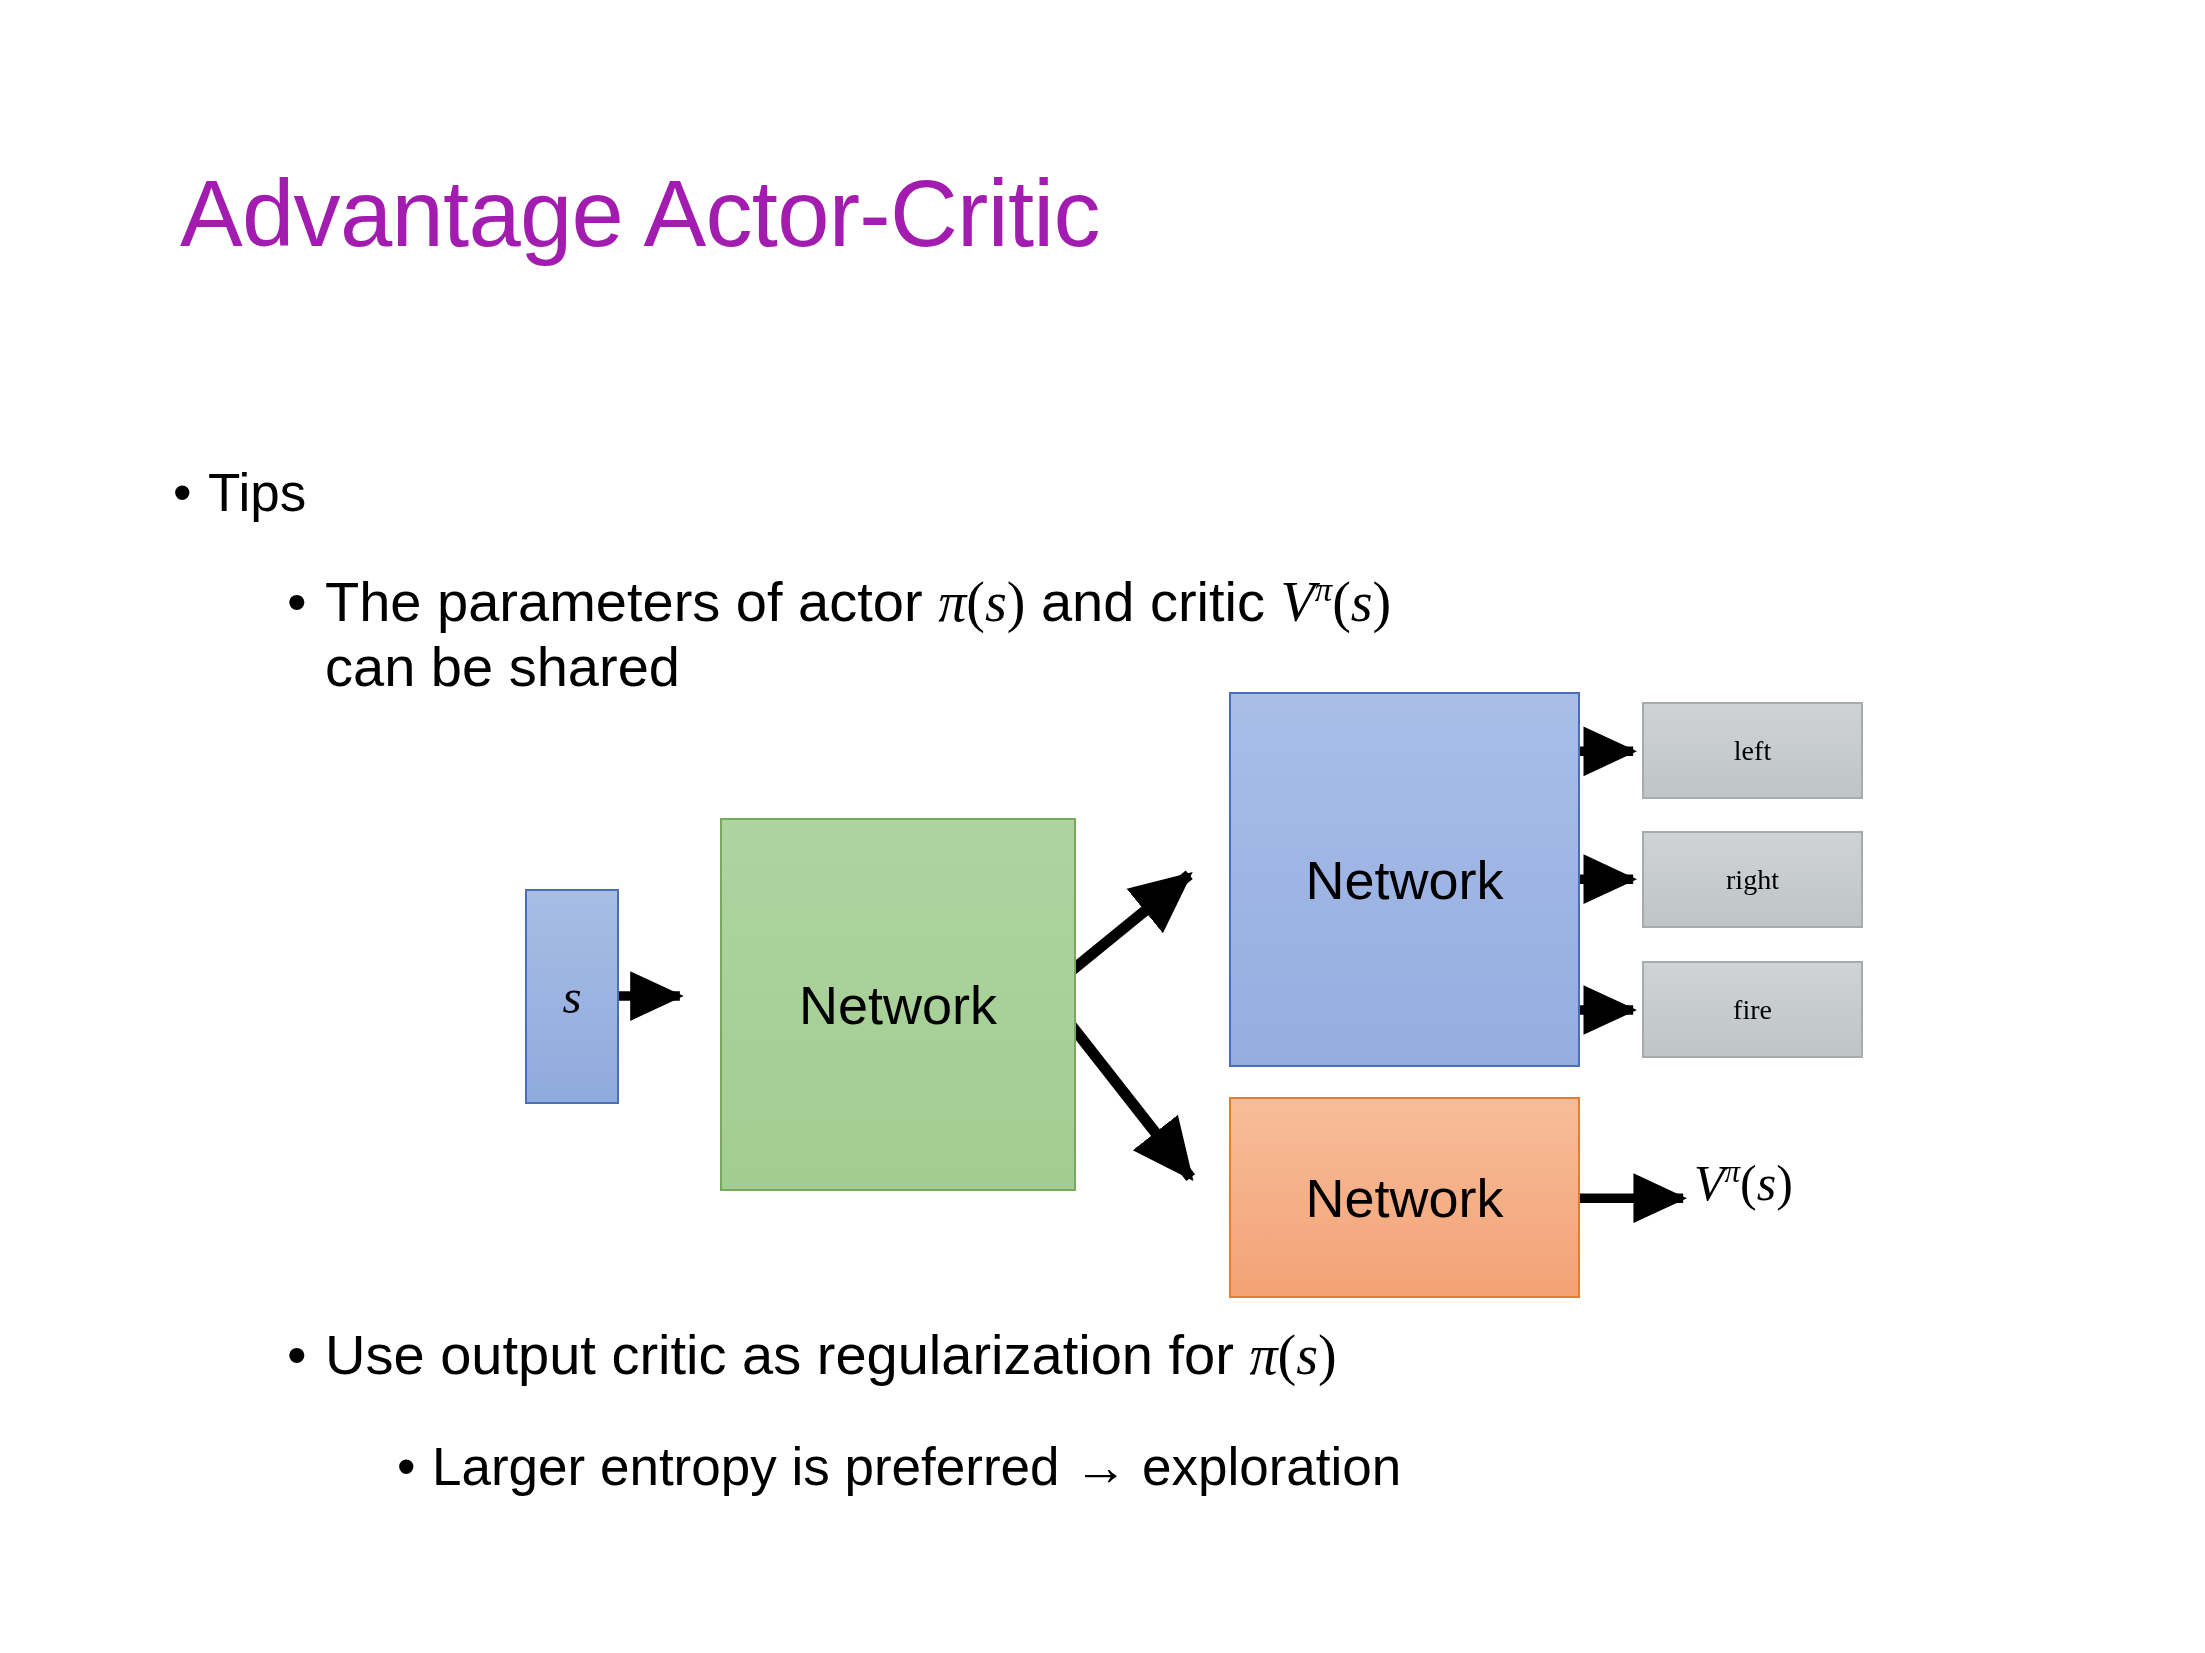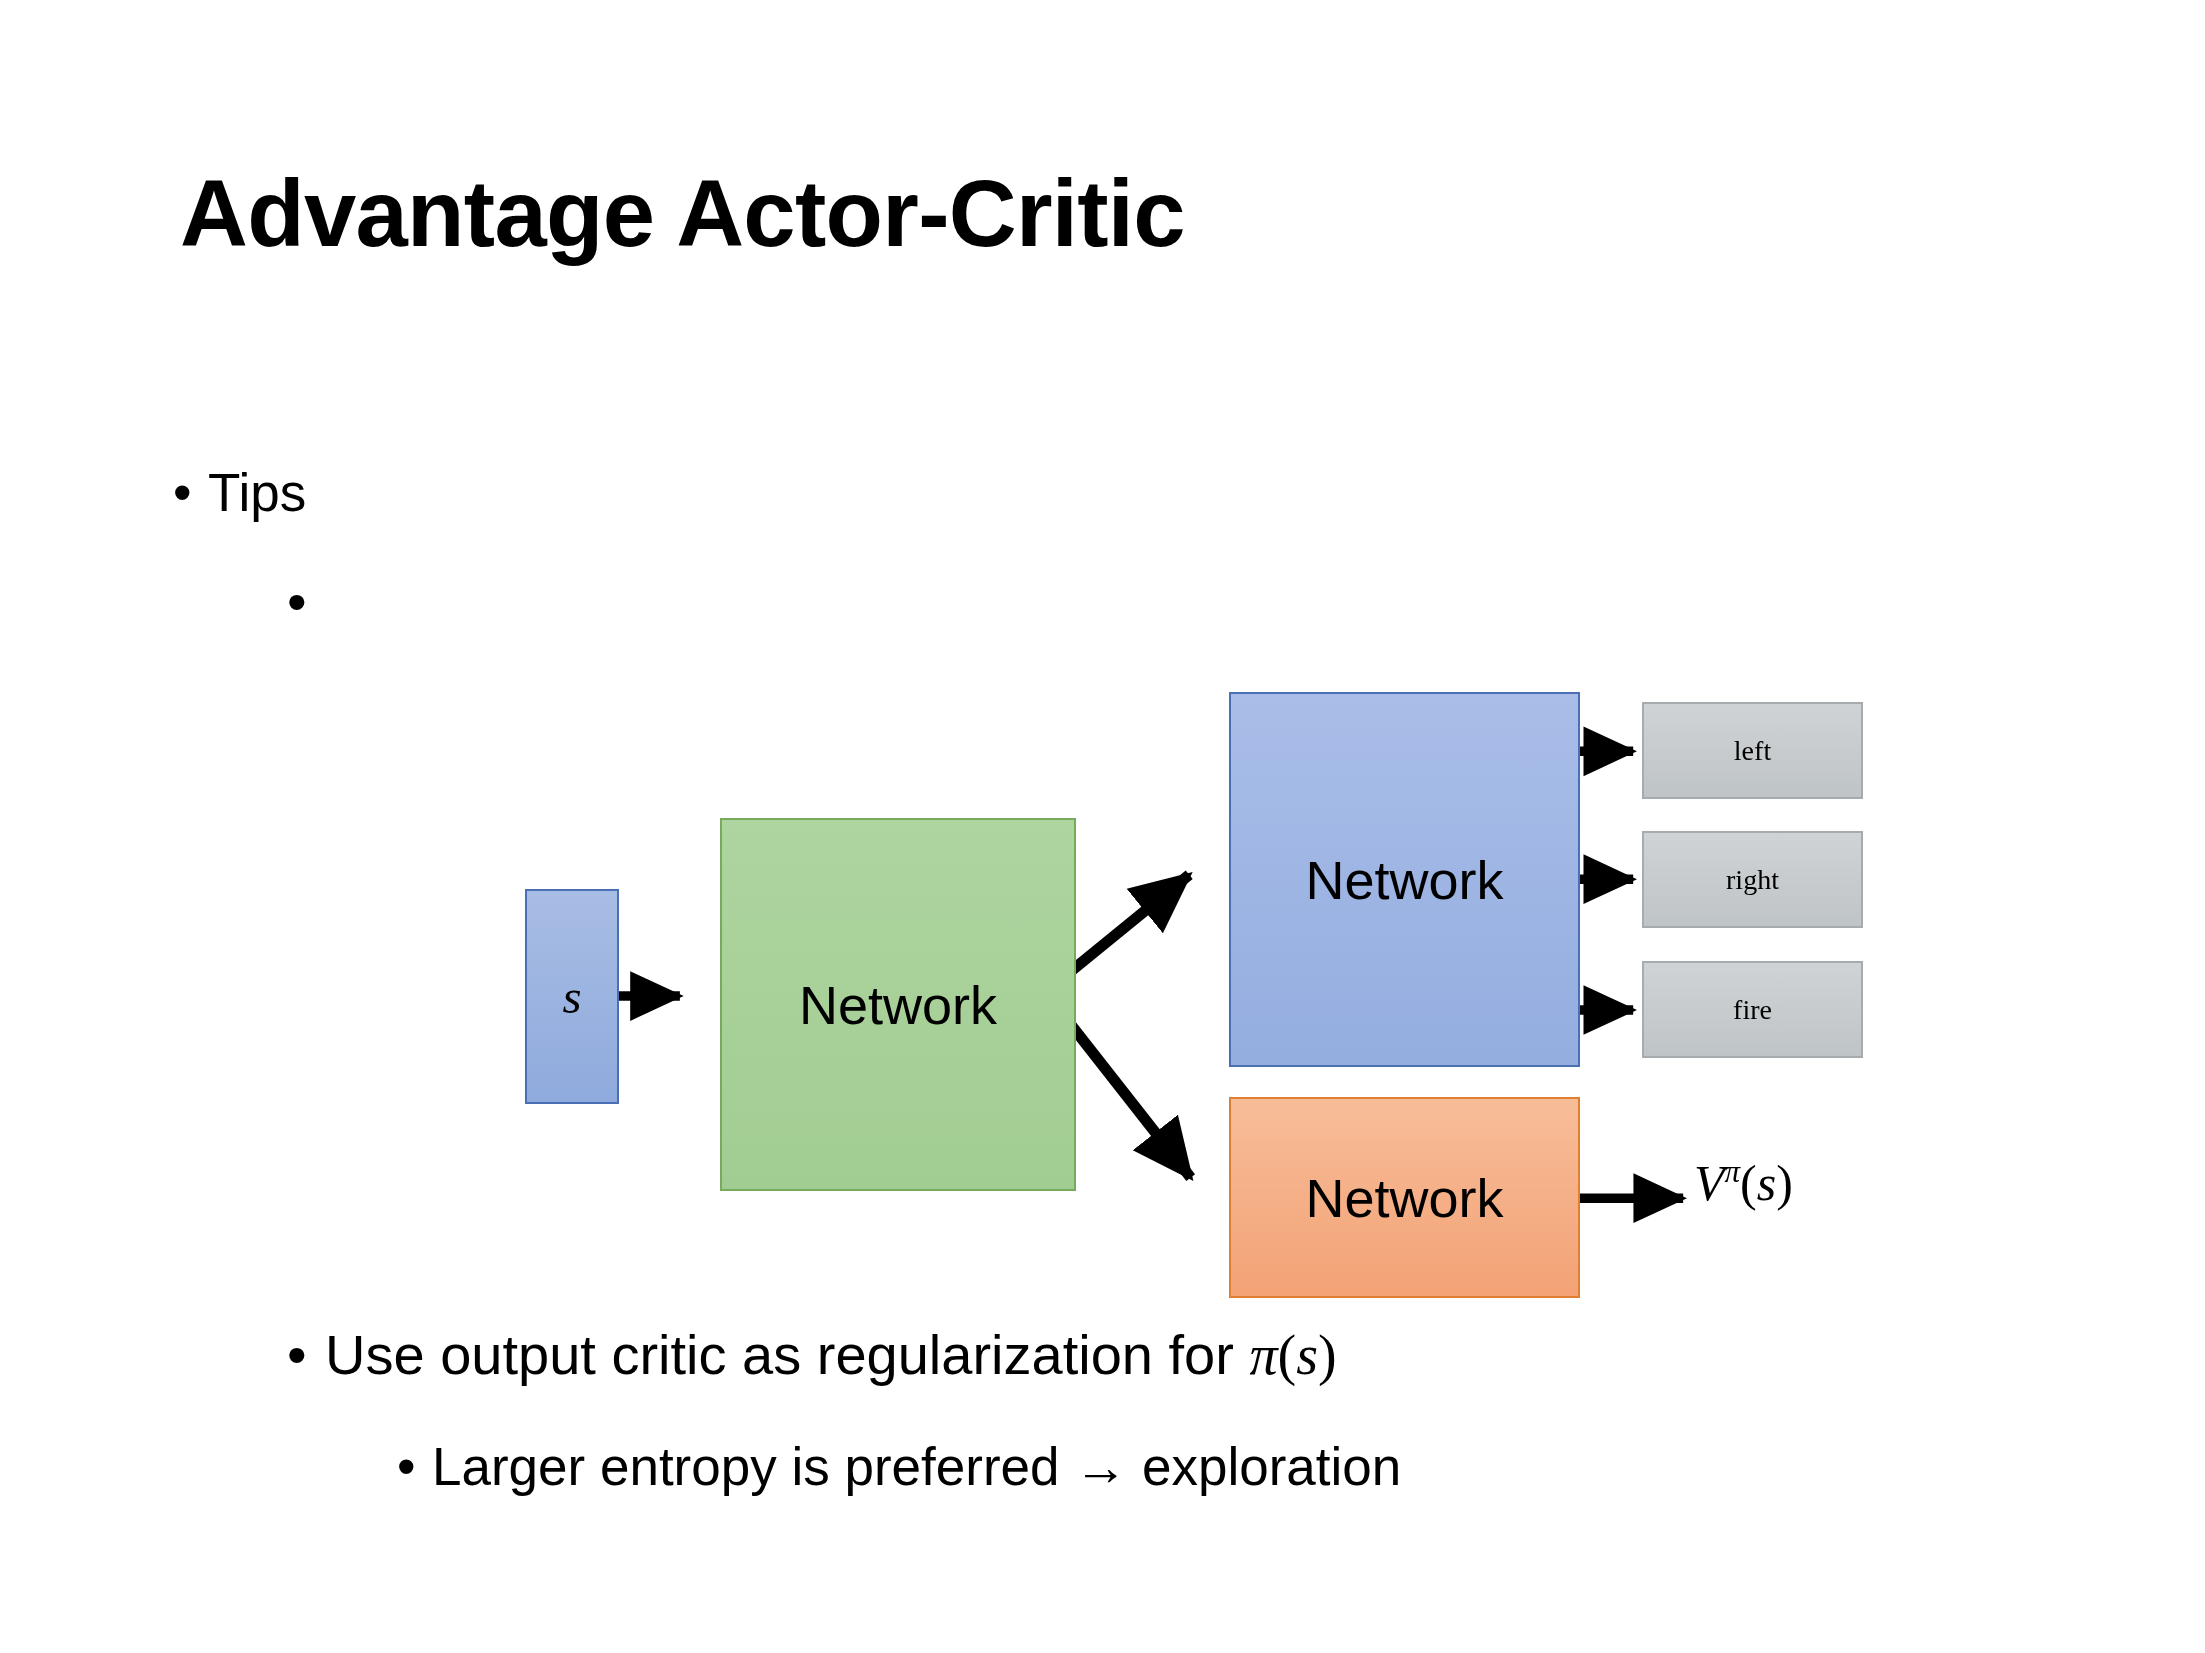--- a/index.html
+++ b/index.html
@@ -16,24 +16,24 @@
     color: #000000;
   }
 
   
   #slide-title {
     position: absolute;
     left: 180px;
     top: 165px;
     font-size: 94px;
     line-height: 1.05;
-    font-weight: 700;
+    font-weight: 400;
     letter-spacing: -0.7px;
     white-space: nowrap;
-    color: #000000;
+    color: #a21caf;
   }
 
   
   .bullet {
     position: absolute;
     display: flex;
     align-items: flex-start;
     white-space: nowrap;
   }
   .bullet-dot {
@@ -195,20 +195,21 @@
 
 <div id="slide-title">Advantage Actor-Critic</div>
 
 <div class="bullet" id="bullet-tips">
   <span class="bullet-dot">•</span>
   <span class="bullet-text">Tips</span>
 </div>
 
 <div class="bullet" id="bullet-params">
   <span class="bullet-dot">•</span>
+  <span class="bullet-text"><span>The parameters of actor </span><span class="math">π</span><span class="math-up">(</span><span class="math">s</span><span class="math-up">)</span><span>  and critic </span><span class="math">V</span><span class="sup">π</span><span class="math-up">(</span><span class="math">s</span><span class="math-up">)</span><br><span>can be shared</span></span>
 </div>
 
 <div id="diagram">
 
   <svg id="diagram-arrows" viewBox="0 0 3000 2250">
     <defs>
       <marker id="ah" markerWidth="6" markerHeight="6" refX="5.2" refY="3" orient="auto" markerUnits="strokeWidth">
         <path d="M0,0.4 L5.6,3 L0,5.6 z" fill="#000000"></path>
       </marker>
     </defs>

